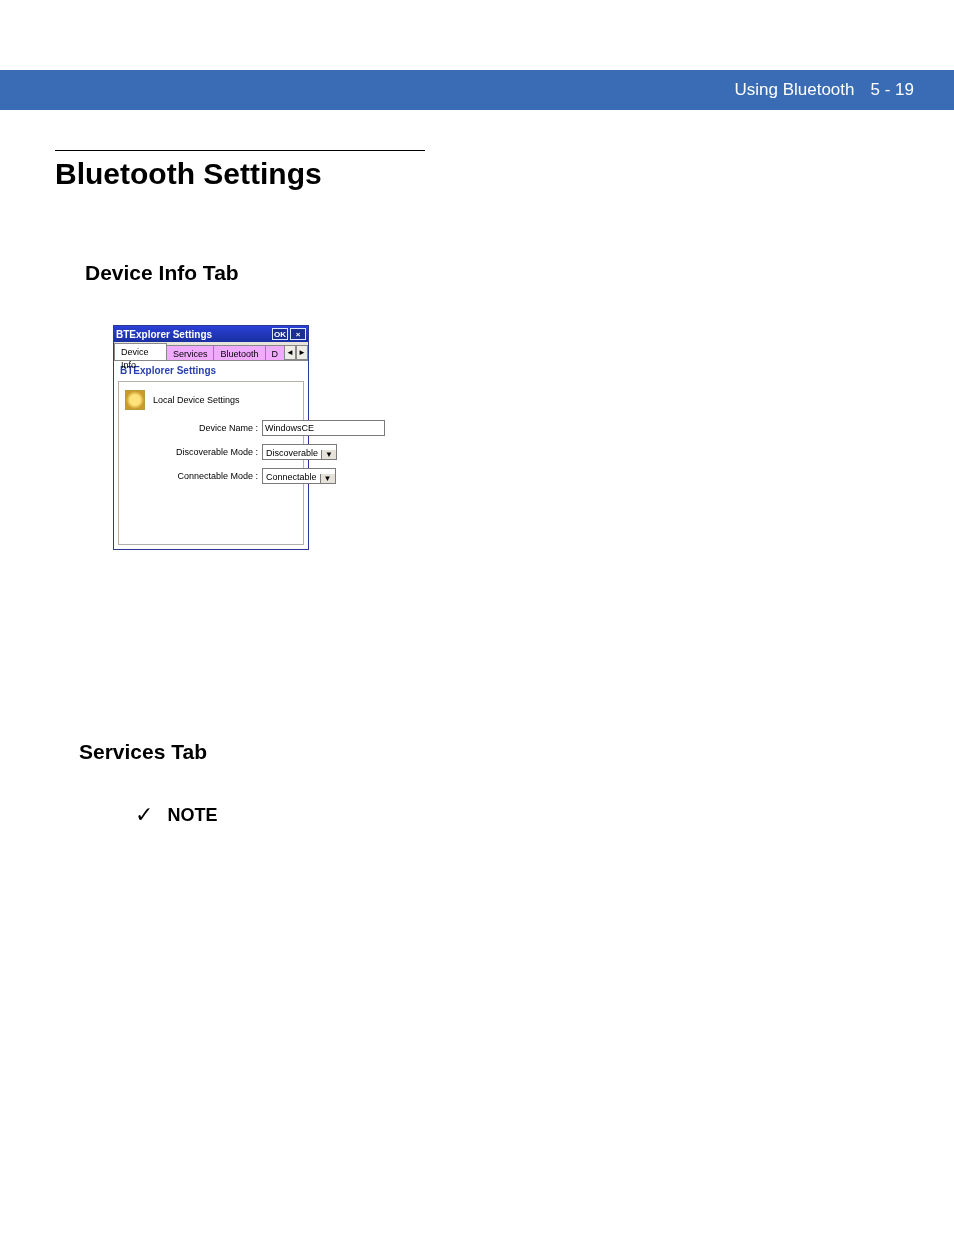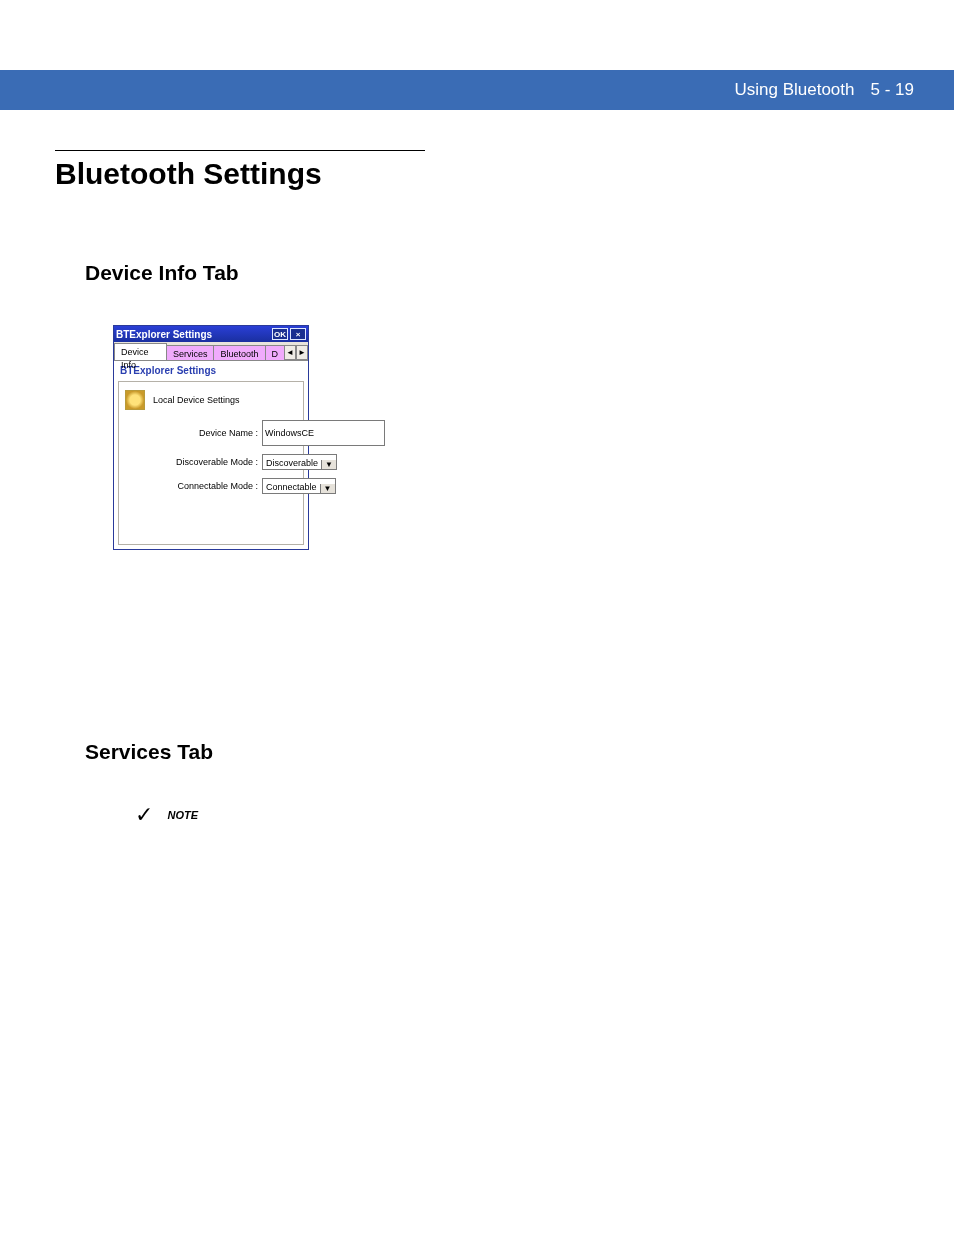--- a/index.html
+++ b/index.html
@@ -168,21 +168,21 @@
     margin-bottom: 8px;
   }
   .field-label {
     flex: 0 0 86px;
     text-align: right;
     padding-right: 4px;
     margin-left: 47px;
   }
   .text-input {
     flex: 1;
-    height: 26px;
+    height: 16px;
     border: 1px solid #7a7a7a;
     font-size: 9px;
     padding: 0 2px;
     box-sizing: border-box;
     background: #fff;
   }
   .select-wrap {
     flex: 1;
     display: flex;
     height: 16px;
@@ -215,23 +215,22 @@
     align-items: center;
     margin-top: 10px;
   }
   .check-icon {
     font-size: 22px;
     color: #000;
     margin-right: 14px;
     line-height: 1;
   }
   .note-label {
-    font-style: italic;
-    font-weight: bold;
-    font-size: 11px;
+    font-weight: bold;
+    font-size: 18px;
   }
 </style>
 </head>
 <body>
 
 <div class="page">
 
   <div class="topbar">
     <span class="section-name">Using Bluetooth</span>
     <span class="pagenum">5 - 19</span>
@@ -281,21 +280,21 @@
           <div class="field-label">Connectable Mode :</div>
           <div class="select-wrap">
             <div class="select-value">Connectable</div>
             <div class="select-caret">▼</div>
           </div>
         </div>
       </div>
     </div>
 
     <div class="services-block">
-      <h2 class="h2" style="margin-left:30px;">Services Tab</h2>
+      <h2 class="h2" style="margin-left:24px;">Services Tab</h2>
       <div class="note-row">
         <span class="check-icon">✓</span>
         <span class="note-label">NOTE</span>
       </div>
     </div>
 
   </div>
 </div>
 
 </body></html>

